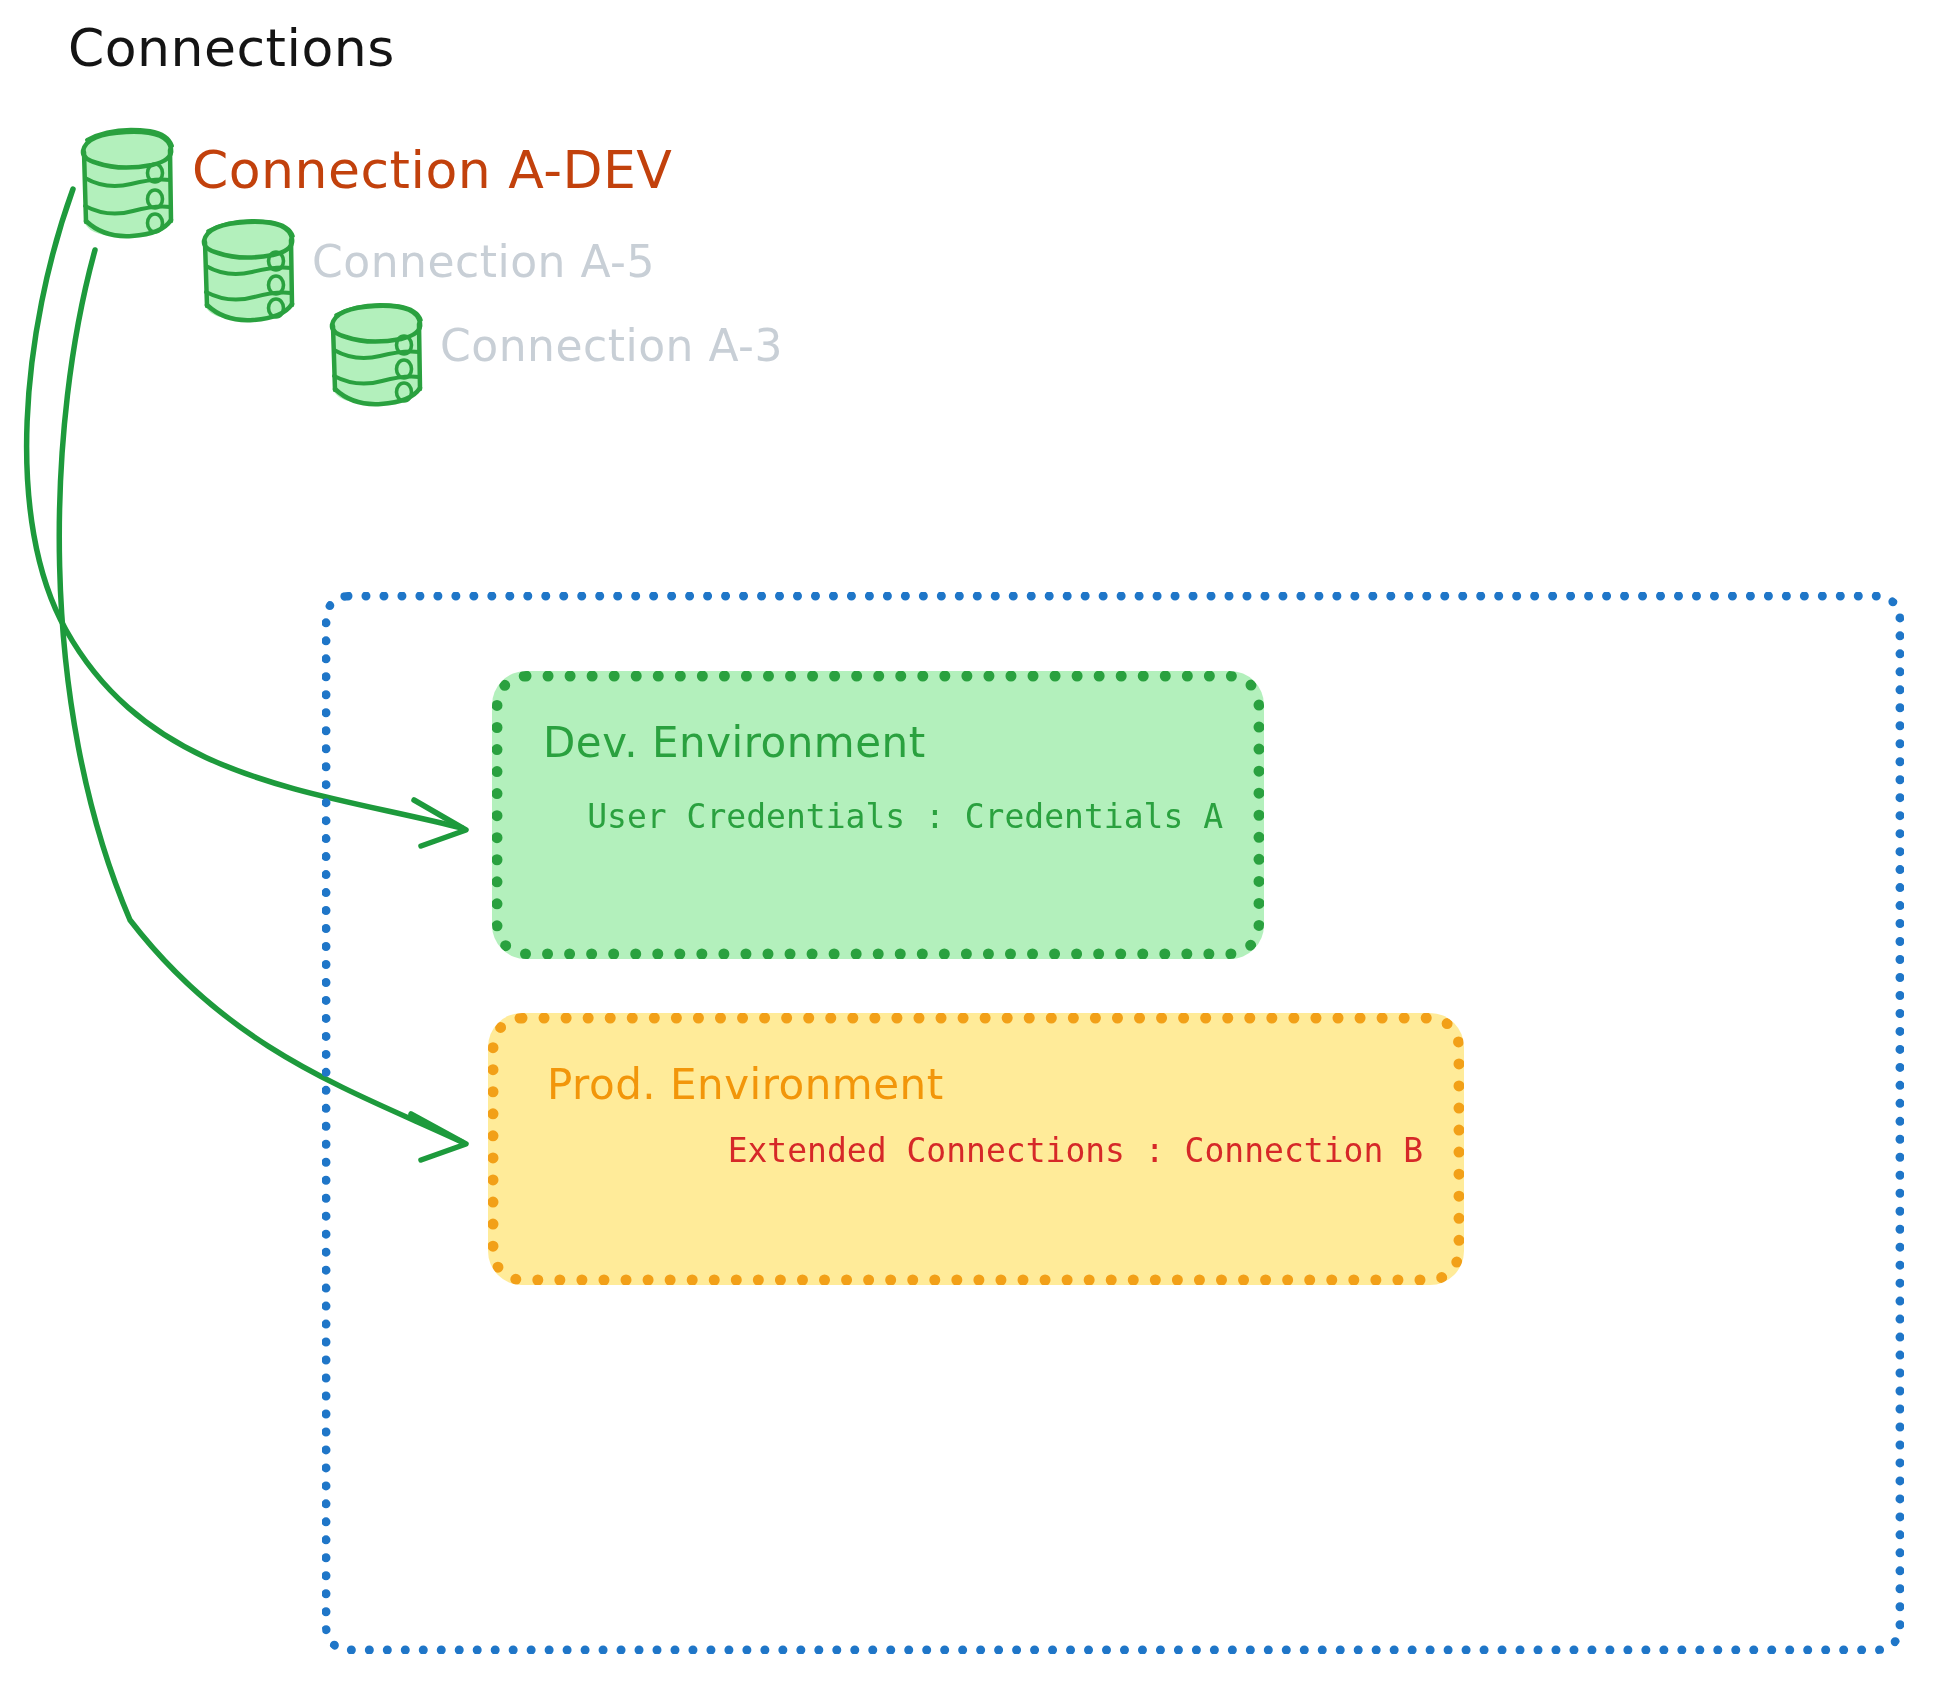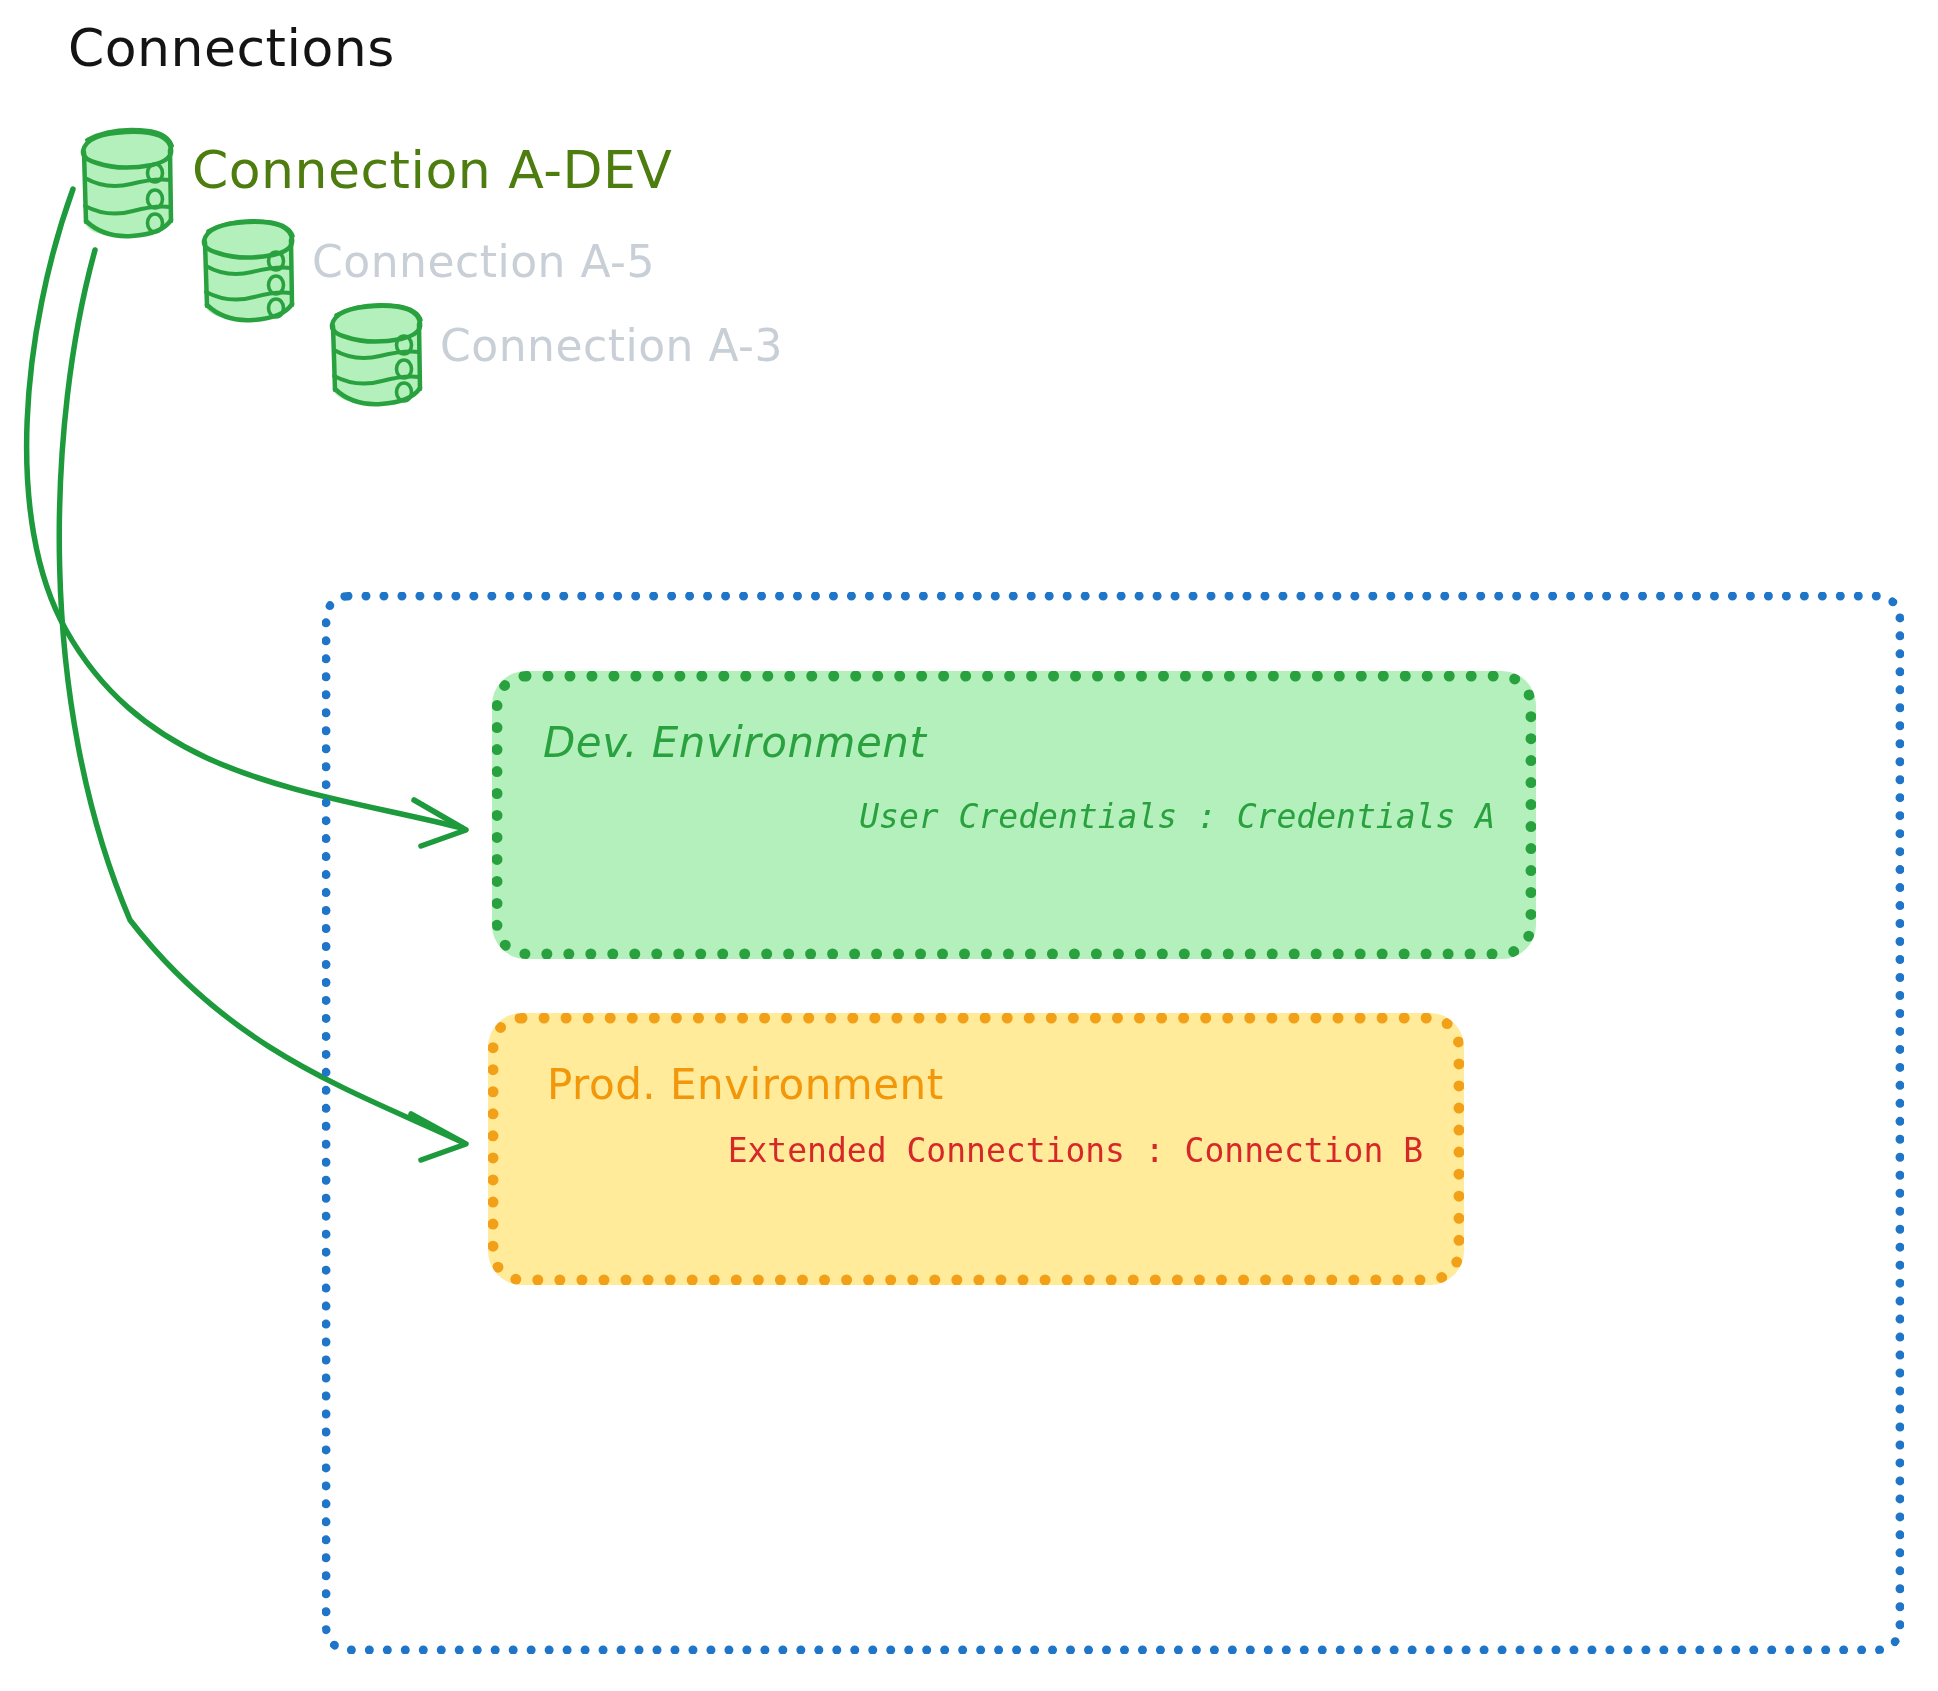--- a/index.html
+++ b/index.html
@@ -38,21 +38,21 @@
     left: 68px;
     top: 18px;
     font-size: 52px;
     color: #141414;
     font-weight: 400;
   }
   #conn-a-dev-label {
     left: 192px;
     top: 140px;
     font-size: 52px;
-    color: #4d7c0f;
+    color: #c2410c;
     font-weight: 500;
   }
   #conn-a-2-label {
     left: 312px;
     top: 236px;
     font-size: 44px;
     color: #c8cfd6;
     font-weight: 500;
   }
   #conn-a-3-label {
@@ -85,25 +85,24 @@
 
   
   .env-card {
     position: absolute;
     box-sizing: border-box;
     border-radius: 34px;
   }
   #dev-env-card {
     left: 492px;
     top: 671px;
-    width: 1044px;
+    width: 772px;
     height: 288px;
     border: 11px dotted #2aa13f;
     background: #b3f0bc;
-    font-style: italic;
   }
   #prod-env-card {
     left: 488px;
     top: 1013px;
     width: 976px;
     height: 272px;
     border: 11px dotted #f2a018;
     background: #ffeb99;
   }
   .env-title {

